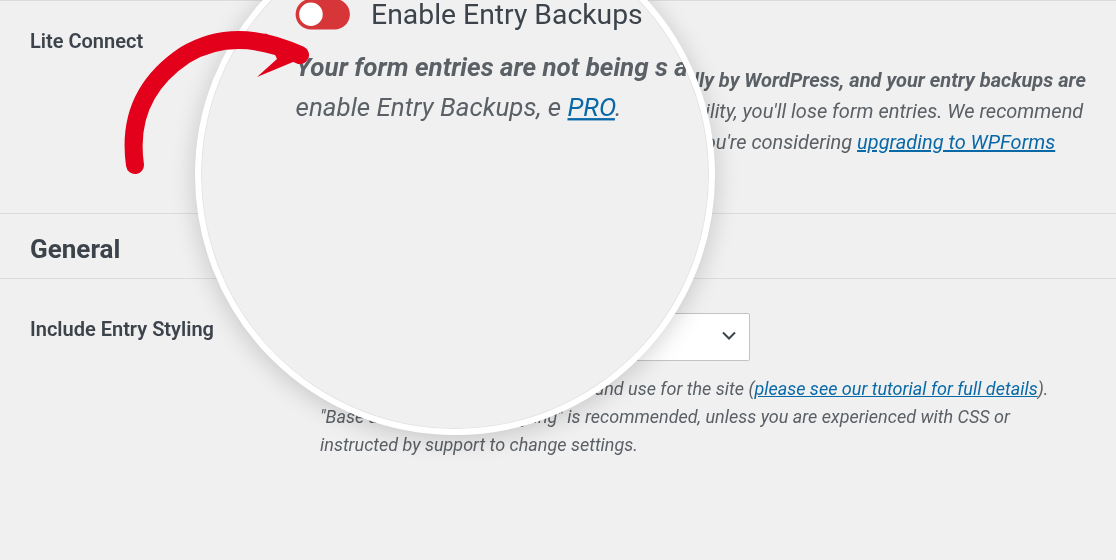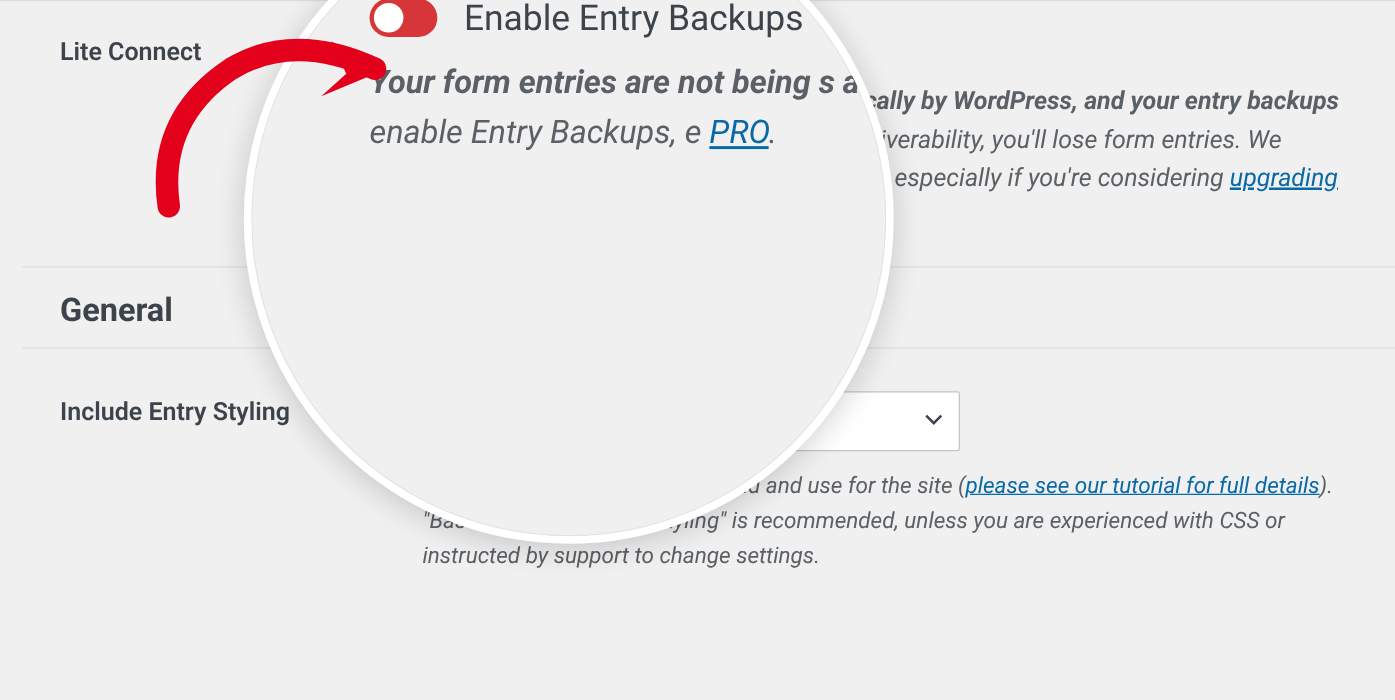--- a/index.html
+++ b/index.html
@@ -7,21 +7,20 @@
       font-family: -apple-system, BlinkMacSystemFont, "Segoe UI", Roboto, sans-serif;
       background: #f0f0f1;
       color: #3c434a;
       width: 1116px;
       height: 560px;
       overflow: hidden;
       position: relative;
     }
     .settings-table {
       width: 100%;
-      padding-left: 18px;
     }
     .row {
       display: flex;
       align-items: flex-start;
       padding: 24px 30px;
       border-bottom: 1px solid #dcdcde;
     }
     .row.no-border { border-bottom: none; }
     .label-col {
       width: 290px;

